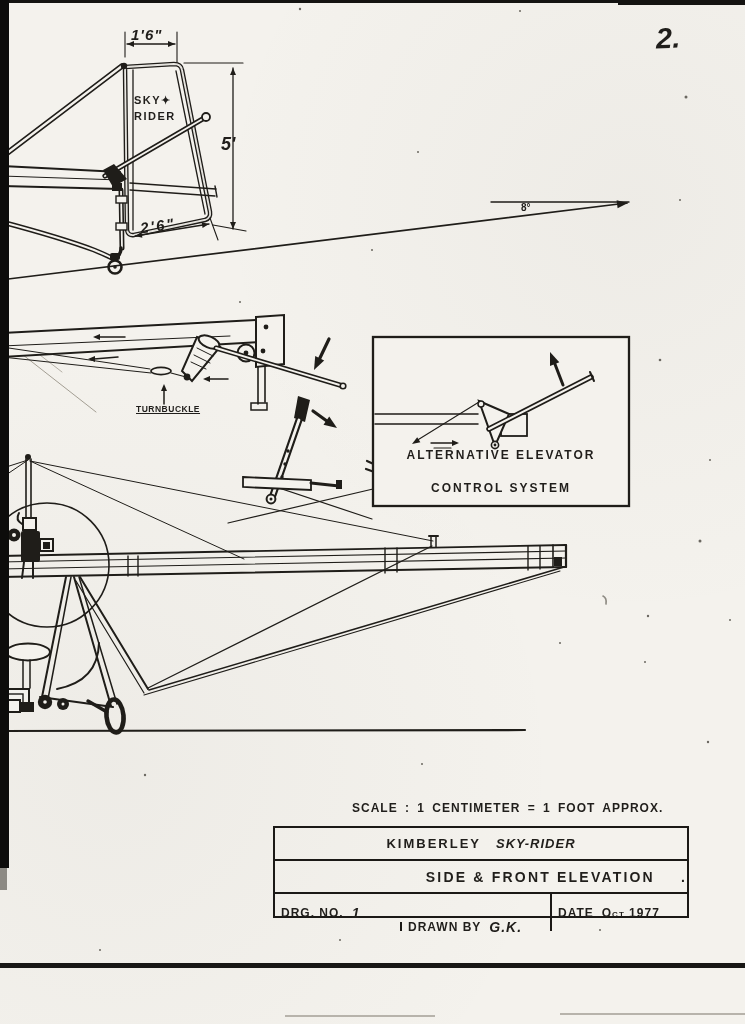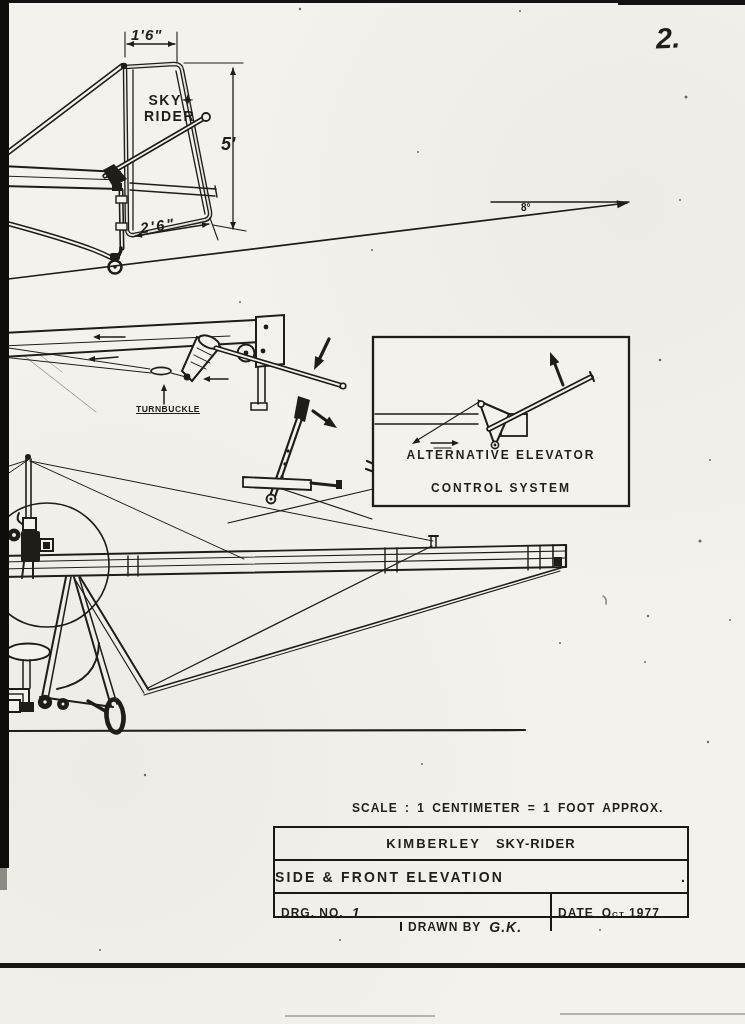--- a/index.html
+++ b/index.html
@@ -16,36 +16,36 @@
   svg.lineart{position:absolute;left:0;top:0;z-index:1;}
   .edge{position:absolute;z-index:3;}
   .edge-top{left:0;top:0;width:745px;height:3px;background:#141311;}
   .edge-top-right{left:618px;top:0;width:127px;height:5px;background:#141311;}
   .edge-left{left:0;top:0;width:9px;height:868px;background:#0d0c0b;}
   .edge-left-fade{left:0;top:868px;width:7px;height:22px;background:#8d8a84;}
   .rule-bottom{left:0;top:963px;width:745px;height:5px;background:#181715;}
   .rule-faint{height:2px;background:#b7b3ab;}
   .lbl{position:absolute;z-index:4;font-weight:bold;white-space:nowrap;color:#201e1b;}
   .lbl-page{left:656px;top:22px;font-size:29px;font-style:italic;transform:rotate(-2deg);}
-  .lbl-logo{left:134px;top:92px;width:61px;text-align:right;font-size:14px;letter-spacing:1.5px;line-height:16px;}
+  .lbl-logo{left:134px;top:92px;width:61px;text-align:left;font-size:11px;letter-spacing:1.5px;line-height:16px;}
   .lbl-dim-top{left:131px;top:26px;font-size:15px;font-style:italic;letter-spacing:1px;}
   .lbl-dim-height{left:221px;top:134px;font-size:18px;font-style:italic;}
   .lbl-dim-bottom{left:140px;top:217px;font-size:15px;font-style:italic;letter-spacing:2px;transform:rotate(-8deg);}
   .lbl-angle{left:521px;top:202px;font-size:10px;}
   .lbl-turnbuckle{left:136px;top:404px;font-size:8.5px;letter-spacing:0.5px;text-decoration:underline;}
   .lbl-alt{left:373px;width:256px;text-align:center;font-size:12px;letter-spacing:2px;}
   .lbl-alt1{top:448px;}
   .lbl-alt2{top:481px;}
   .lbl-scale{left:352px;top:801px;font-size:12px;letter-spacing:1px;word-spacing:3px;}
   .tb{position:absolute;z-index:4;left:273px;top:826px;width:416px;height:92px;
       border:2.5px solid #1b1916;box-sizing:border-box;font-weight:bold;}
   .tb-row1{height:31px;display:flex;align-items:center;justify-content:center;
       border-bottom:2.5px solid #1b1916;font-size:13px;letter-spacing:2px;gap:6px;}
-  .tb-row1 .model{margin-left:9px;letter-spacing:1px;}
-  .tb-row2{height:31px;display:flex;align-items:center;justify-content:space-between;
+  .tb-row1 .model{font-style:italic;margin-left:9px;letter-spacing:1px;}
+  .tb-row2{height:31px;display:flex;align-items:center;justify-content:flex-end;
       border-bottom:2.5px solid #1b1916;font-size:14px;letter-spacing:2.2px;}
   .tb-row2 .suffix{margin-left:26px;}
   .tb-row3{display:flex;height:37px;font-size:12px;letter-spacing:1px;}
   .tb-cell{display:flex;align-items:center;padding-left:6px;box-sizing:border-box;}
   .tb-cell-1{width:125px;}
   .tb-cell-2{width:150px;border-left:2.5px solid #1b1916;margin-top:28px;}
   .tb-cell-3{width:136px;border-left:2.5px solid #1b1916;}
   .tb-val{margin-left:8px;}
   .val-slant{font-style:italic;font-size:14px;}
   .val-caps{font-variant:small-caps;}

